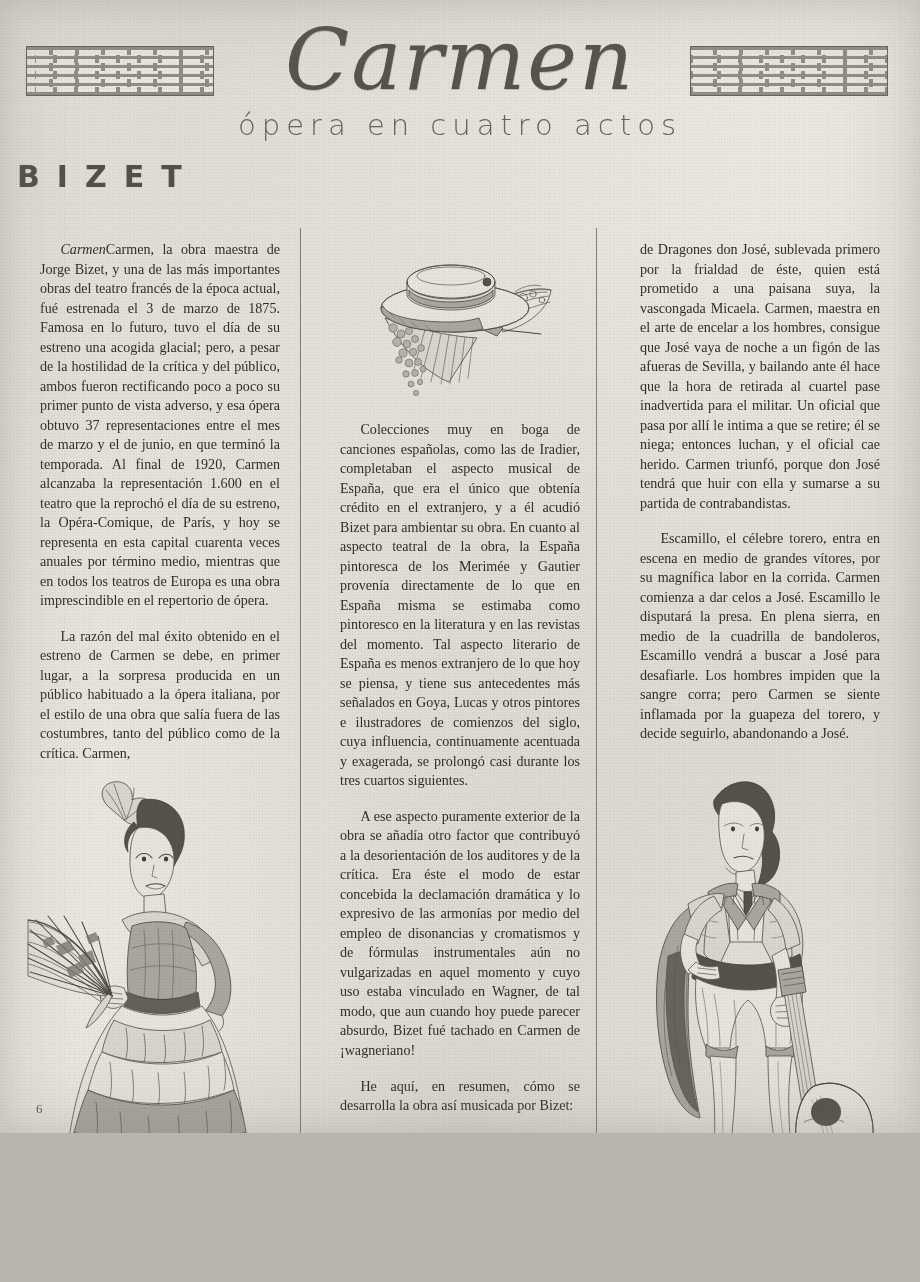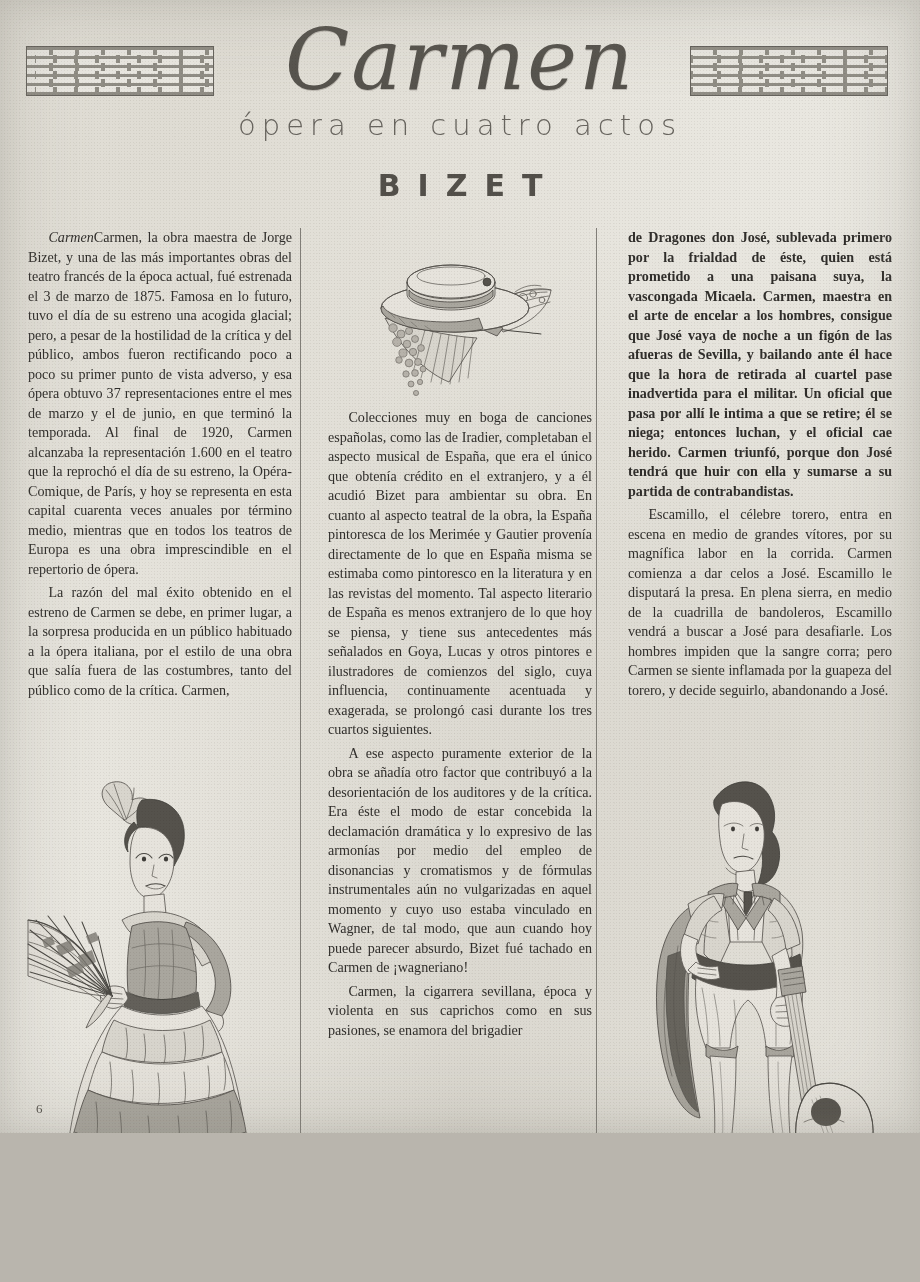--- a/index.html
+++ b/index.html
@@ -129,22 +129,22 @@
     font-weight: 300;
     font-size: 29px;
     letter-spacing: 6px;
     color: #67645e;
     white-space: nowrap;
   }
 
   .title-composer {
     position: absolute;
     left: 0; right: 0;
-    top: 156px;
-    text-align: center;
+    top: 147px;
+    text-align: left;
     font-family: "DejaVu Sans", "Liberation Sans", sans-serif;
     font-weight: 700;
     font-size: 30px;
     letter-spacing: 17px;
     text-indent: 17px;
     color: #53504a;
   }
 
   
   .body-area {
@@ -165,24 +165,24 @@
     text-align: justify;
     text-justify: inter-word;
     hyphens: manual;
     color: #302e2b;
   }
   .col-1 { left: 0px; }
   .col-2 { left: 300px; }
   .col-3 { left: 600px; width: 272px; }
 
   .col p {
-    margin: 4px;
+    margin: 16px;
     text-indent: 1.45em;
   }
-  .col p.no-indent { text-indent: 0; font-weight: bold; }
+  .col p.no-indent { text-indent: 0; }
 
   .col i, .col em { font-style: italic; }
 
   .rule {
     position: absolute;
     width: 1px;
     background: #6f6c66;
     opacity: 0.85;
     z-index: 11;
   }
@@ -260,20 +260,21 @@
       <p>
         <i>Carmen</i><span>Carmen, la obra maestra de Jorge Bizet, y una de las más importantes obras del teatro francés de la época actual, fué estrenada el 3 de marzo de 1875. Famosa en lo futuro, tuvo el día de su estreno una acogida glacial; pero, a pesar de la hostilidad de la crítica y del público, ambos fueron rectificando poco a poco su primer punto de vista adverso, y esa ópera obtuvo 37 representaciones entre el mes de marzo y el de junio, en que terminó la temporada. Al final de 1920, Carmen alcanzaba la representación 1.600 en el teatro que la reprochó el día de su estreno, la Opéra-Comique, de París, y hoy se representa en esta capital cuarenta veces anuales por término medio, mientras que en todos los teatros de Europa es una obra imprescindible en el repertorio de ópera.</span>
       </p>
       <p>La razón del mal éxito obtenido en el estreno de Carmen se debe, en primer lugar, a la sorpresa producida en un público habituado a la ópera italiana, por el estilo de una obra que salía fuera de las costumbres, tanto del público como de la crítica. Carmen,</p>
     </div>
 
     <div class="col col-2">
       <div style="height:180px"></div>
       <p>Colecciones muy en boga de canciones españolas, como las de Iradier, completaban el aspecto musical de España, que era el único que obtenía crédito en el extranjero, y a él acudió Bizet para ambientar su obra. En cuanto al aspecto teatral de la obra, la España pintoresca de los Merimée y Gautier provenía directamente de lo que en España misma se estimaba como pintoresco en la literatura y en las revistas del momento. Tal aspecto literario de España es menos extranjero de lo que hoy se piensa, y tiene sus antecedentes más señalados en Goya, Lucas y otros pintores e ilustradores de comienzos del siglo, cuya influencia, continuamente acentuada y exagerada, se prolongó casi durante los tres cuartos siguientes.</p>
       <p>A ese aspecto puramente exterior de la obra se añadía otro factor que contribuyó a la desorientación de los auditores y de la crítica. Era éste el modo de estar concebida la declamación dramática y lo expresivo de las armonías por medio del empleo de disonancias y cromatismos y de fórmulas instrumentales aún no vulgarizadas en aquel momento y cuyo uso estaba vinculado en Wagner, de tal modo, que aun cuando hoy puede parecer absurdo, Bizet fué tachado en Carmen de ¡wagneriano!</p>
+      <p>He aquí, en resumen, cómo se desarrolla la obra así musicada por Bizet:</p>
       <p>Carmen, la cigarrera sevillana, época y violenta en sus caprichos como en sus pasiones, se enamora del brigadier</p>
     </div>
 
     <div class="col col-3">
       <p class="no-indent">de Dragones don José, sublevada primero por la frialdad de éste, quien está prometido a una paisana suya, la vascongada Micaela. Carmen, maestra en el arte de encelar a los hombres, consigue que José vaya de noche a un figón de las afueras de Sevilla, y bailando ante él hace que la hora de retirada al cuartel pase inadvertida para el militar. Un oficial que pasa por allí le intima a que se retire; él se niega; entonces luchan, y el oficial cae herido. Carmen triunfó, porque don José tendrá que huir con ella y sumarse a su partida de contrabandistas.</p>
       <p>Escamillo, el célebre torero, entra en escena en medio de grandes vítores, por su magnífica labor en la corrida. Carmen comienza a dar celos a José. Escamillo le disputará la presa. En plena sierra, en medio de la cuadrilla de bandoleros, Escamillo vendrá a buscar a José para desafiarle. Los hombres impiden que la sangre corra; pero Carmen se siente inflamada por la guapeza del torero, y decide seguirlo, abandonando a José.</p>
     </div>
   </div>
 
   <figure class="fig-vignette">

